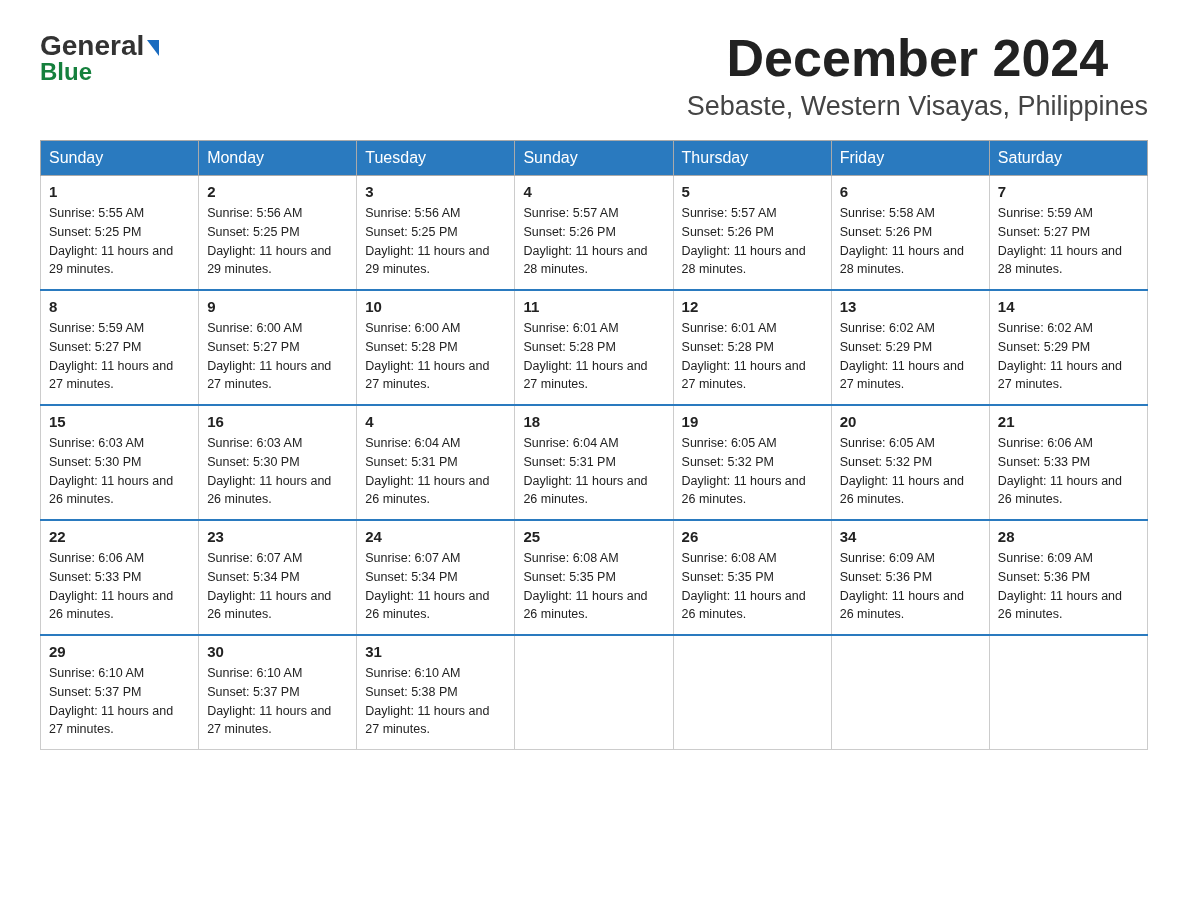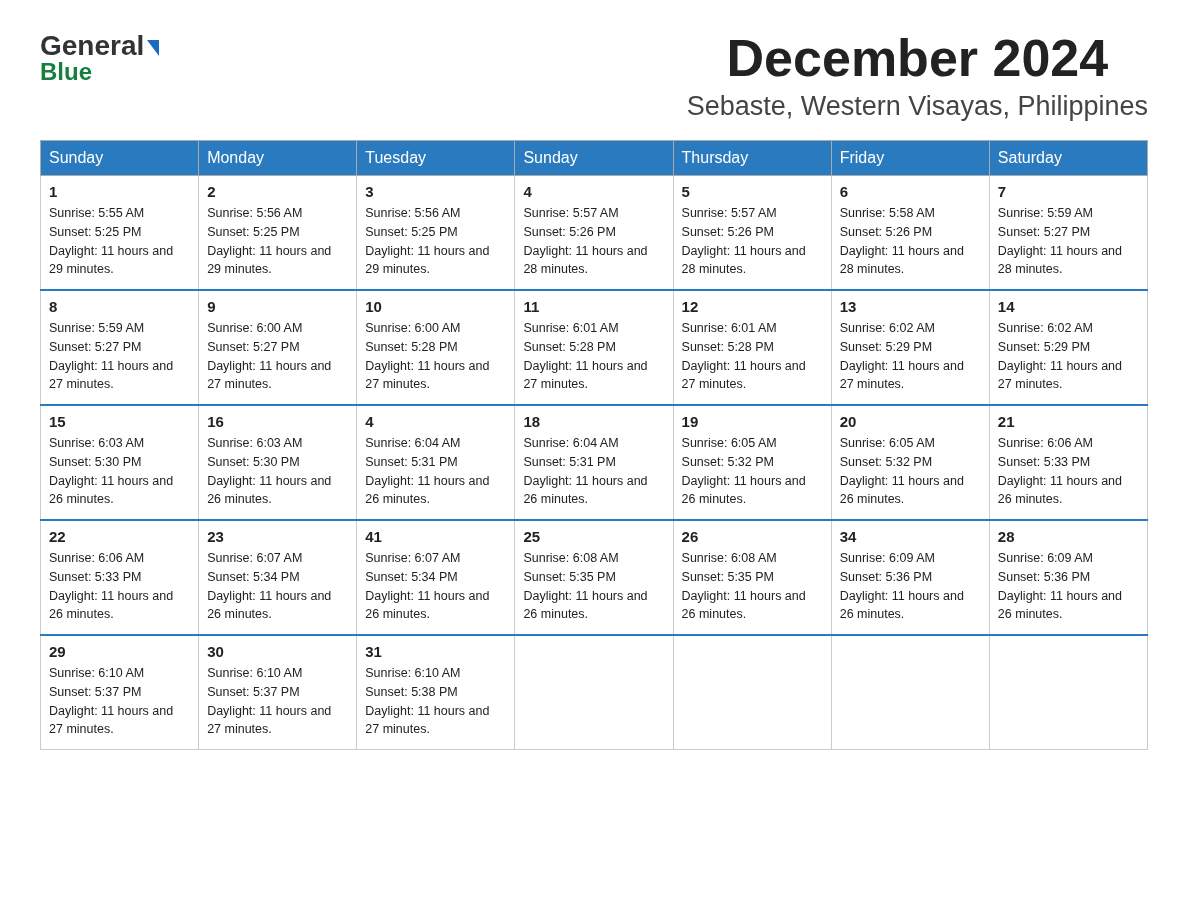--- a/index.html
+++ b/index.html
@@ -199,21 +199,21 @@
       <tr class="row-divider">
         <td>
         <span class="day-num">22</span>
         <span class="day-info">Sunrise: 6:06 AM<br>Sunset: 5:33 PM<br>Daylight: 11 hours and 26 minutes.</span>
       </td>
         <td>
         <span class="day-num">23</span>
         <span class="day-info">Sunrise: 6:07 AM<br>Sunset: 5:34 PM<br>Daylight: 11 hours and 26 minutes.</span>
       </td>
         <td>
-        <span class="day-num">41</span>
+        <span class="day-num">24</span>
         <span class="day-info">Sunrise: 6:07 AM<br>Sunset: 5:34 PM<br>Daylight: 11 hours and 26 minutes.</span>
       </td>
         <td>
         <span class="day-num">25</span>
         <span class="day-info">Sunrise: 6:08 AM<br>Sunset: 5:35 PM<br>Daylight: 11 hours and 26 minutes.</span>
       </td>
         <td>
         <span class="day-num">26</span>
         <span class="day-info">Sunrise: 6:08 AM<br>Sunset: 5:35 PM<br>Daylight: 11 hours and 26 minutes.</span>
       </td>

